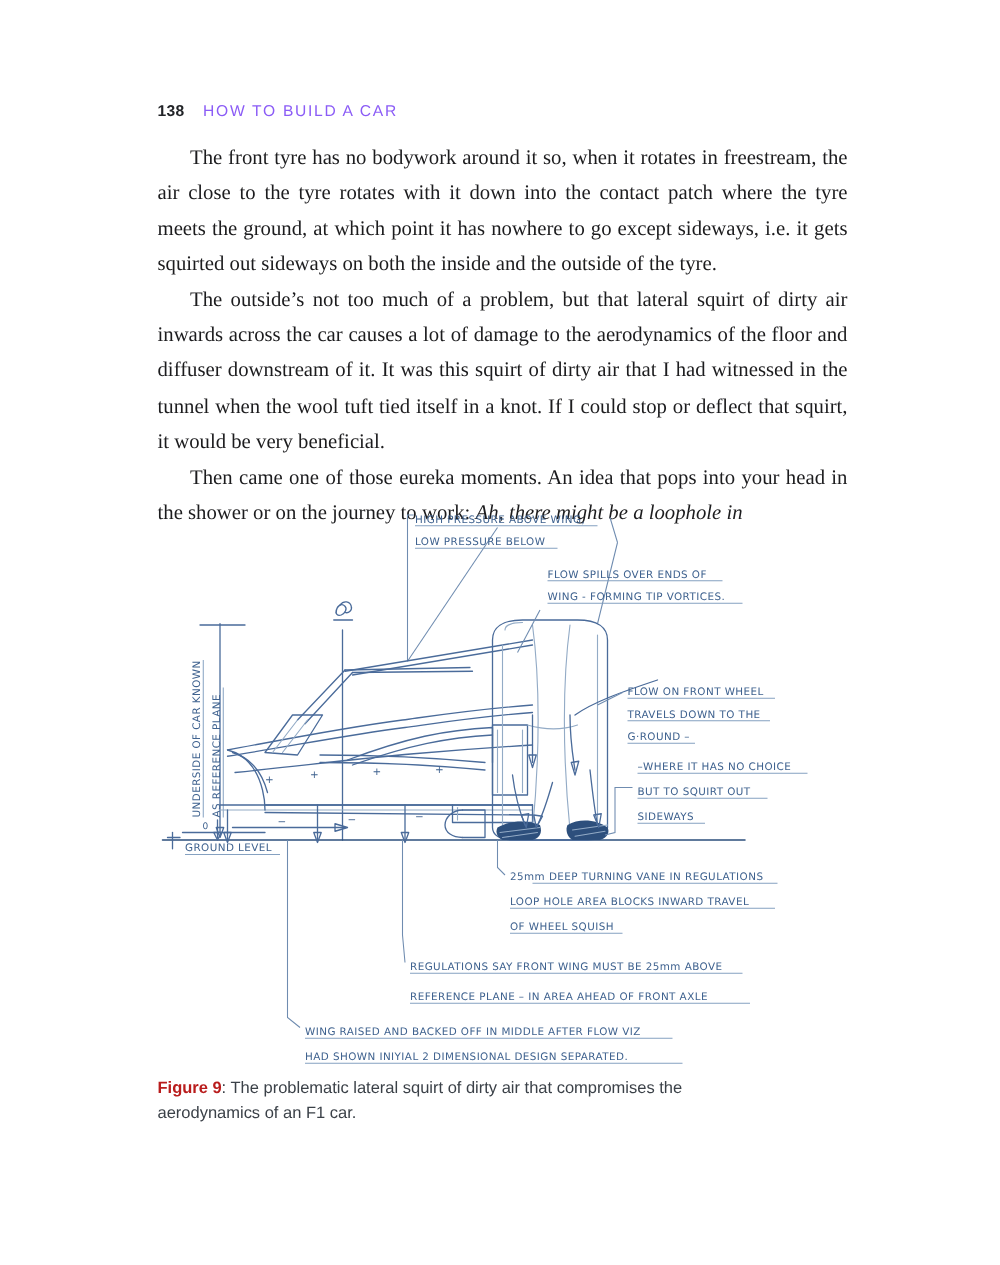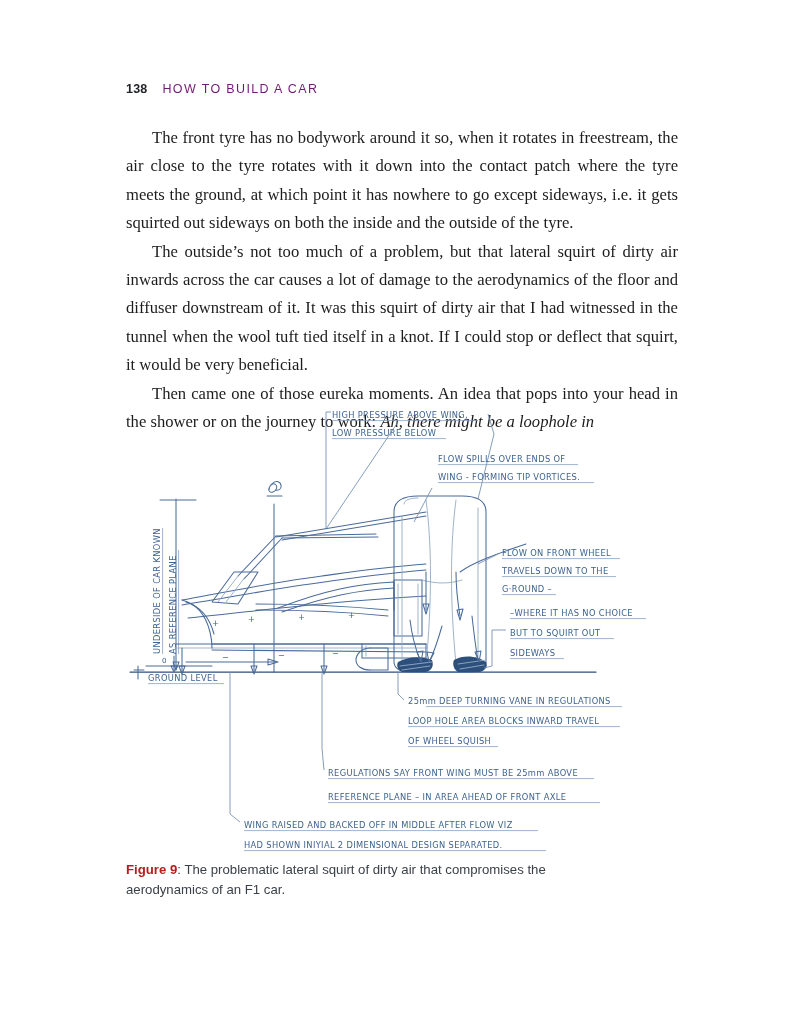--- a/index.html
+++ b/index.html
@@ -29,29 +29,29 @@
     font-family: "Liberation Sans", sans-serif;
     font-size: 12.5px;
     font-weight: bold;
     color: #222428;
     letter-spacing: 0.2px;
   }
   .head-title {
     font-family: "Liberation Sans", sans-serif;
     font-size: 12.5px;
     font-weight: 400;
-    color: #701a75;
+    color: #8b5cf6;
     letter-spacing: 1.35px;
   }
 
   
   .body-text {
     position: absolute;
     left: 126px;
-    top: 124px;
+    top: 112px;
     width: 552px;
     font-family: "Liberation Serif", serif;
     font-size: 16.6px;
     line-height: 28.4px;
     color: #1c1c1e;
     text-align: justify;
     text-justify: inter-word;
     hyphens: none;
   }
   .body-text p {

